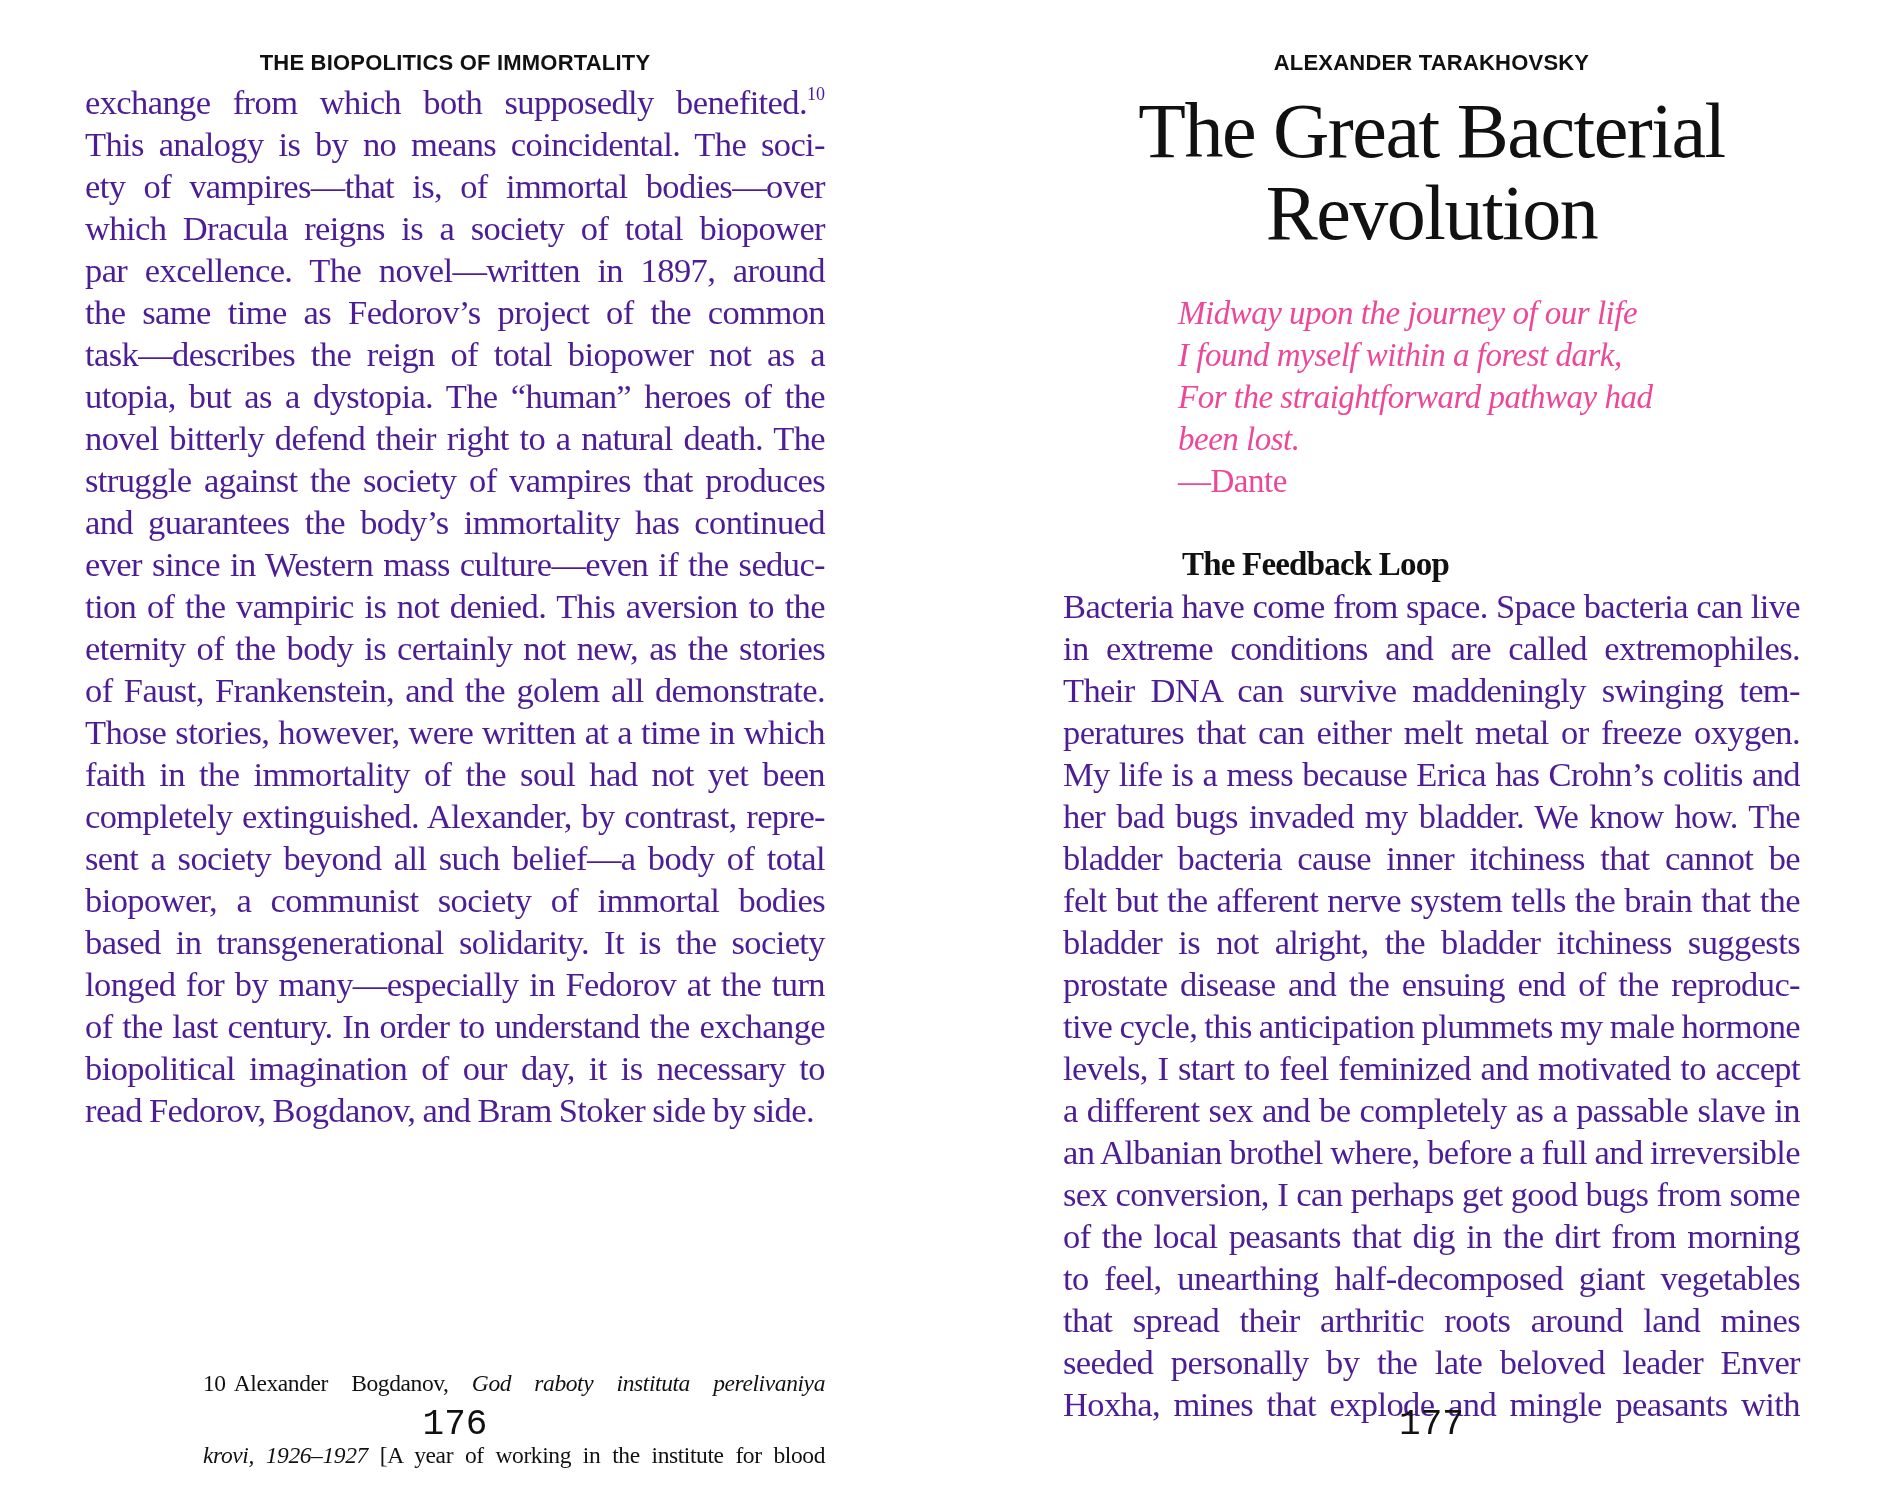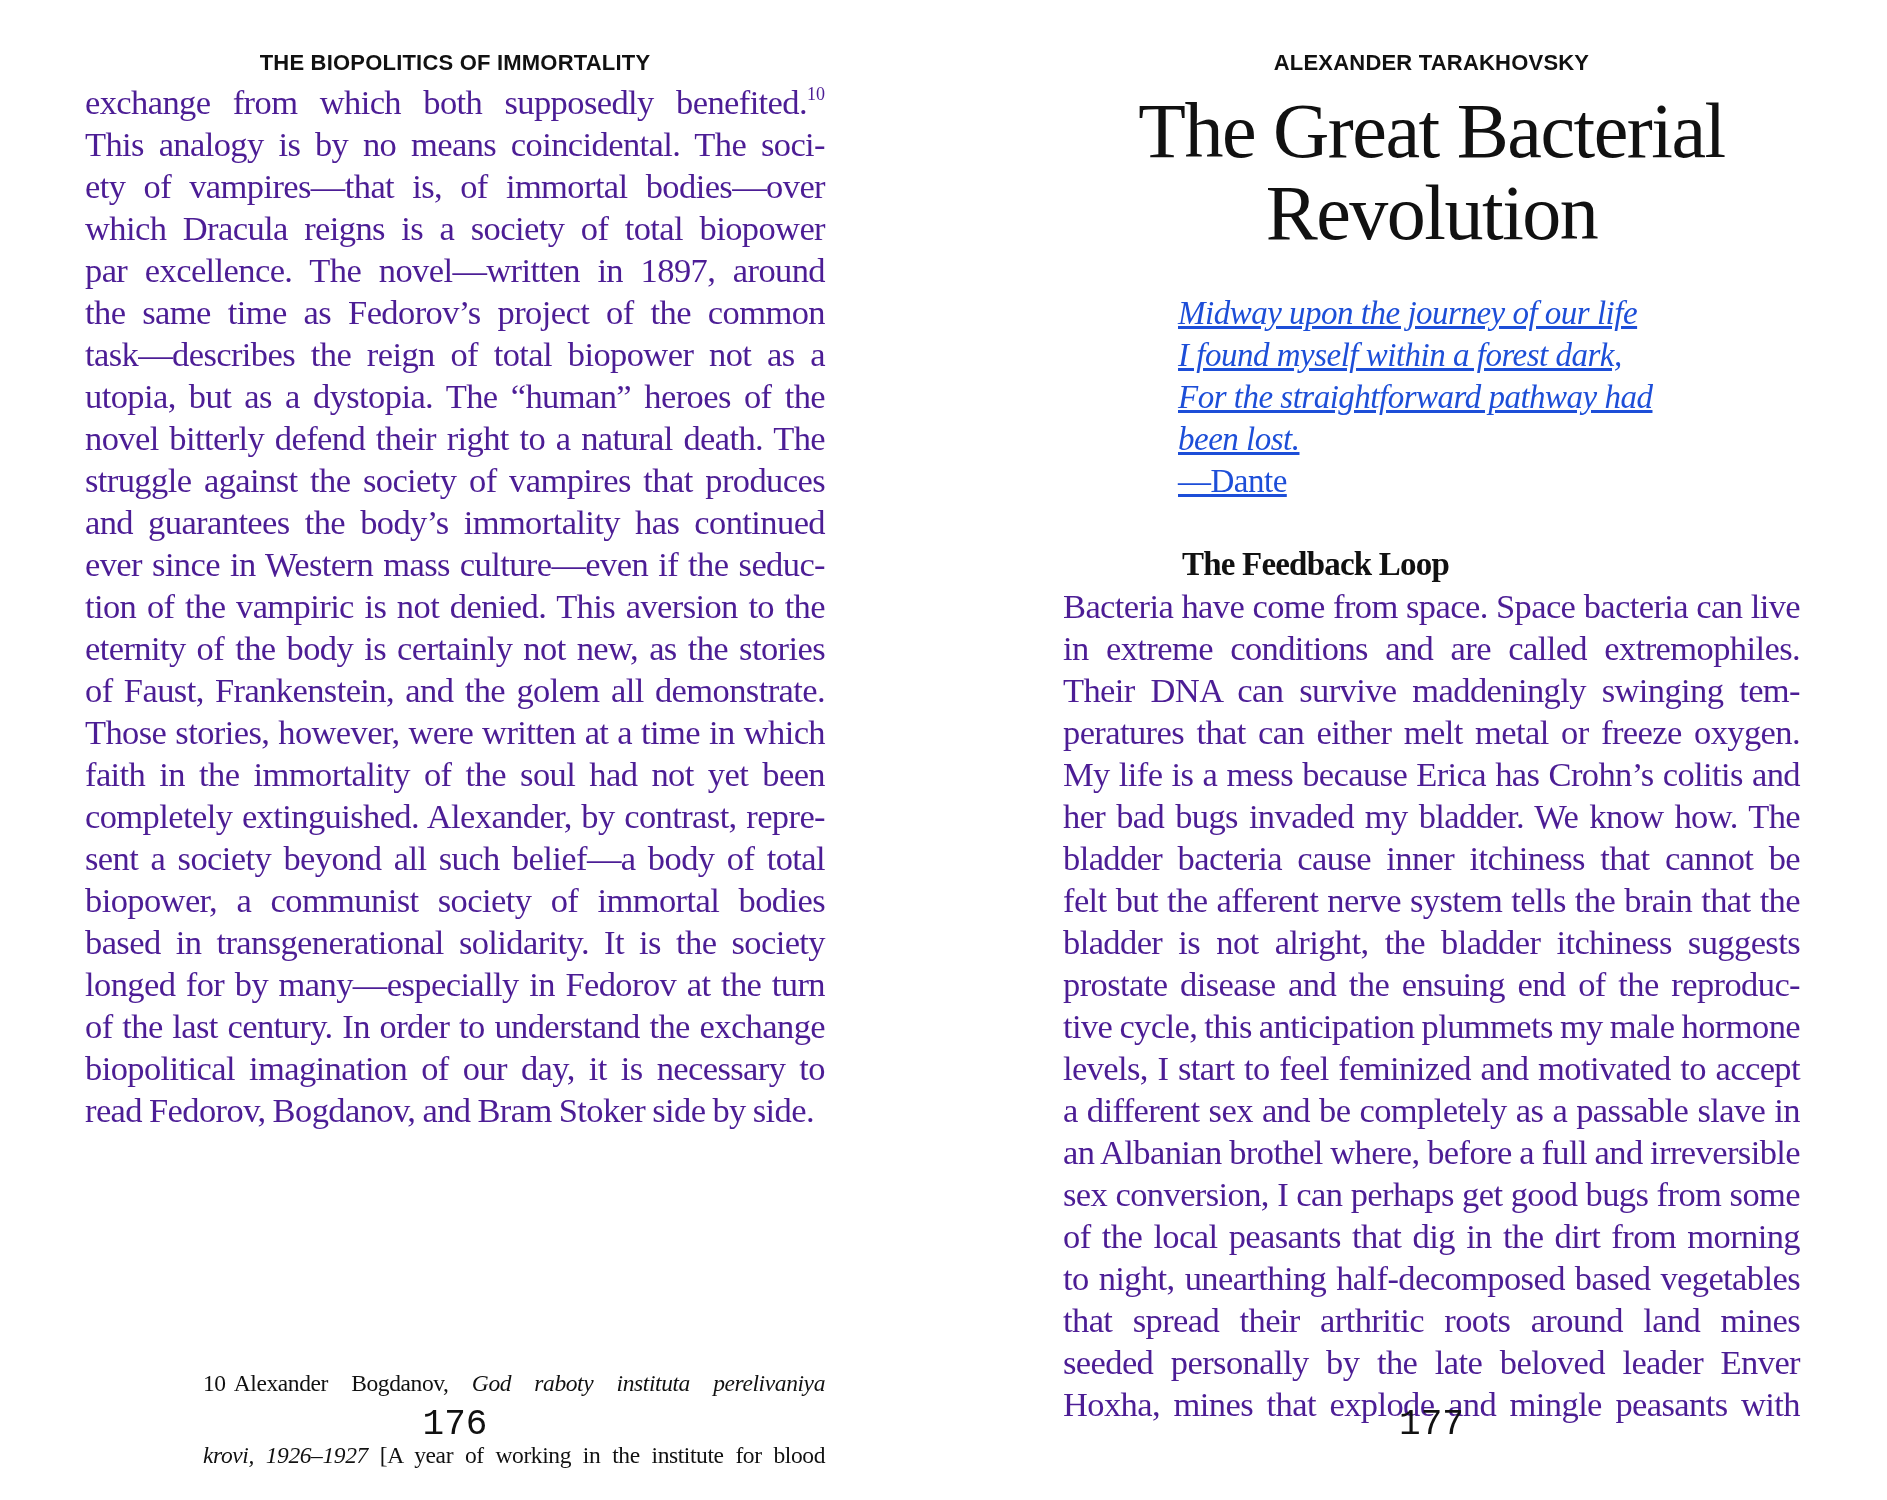--- a/index.html
+++ b/index.html
@@ -16,21 +16,21 @@
   .column { position: absolute; font-family: "Liberation Serif", serif; font-size: 34.5px; color: #4c1d95; }
   .page-left .column { left: 85px; top: 81px; width: 740px; }
   .page-right .column { left: 123px; top: 585px; width: 737px; }
   .line { height: 42px; line-height: 42px; text-align: justify; text-align-last: justify; white-space: nowrap; letter-spacing: -0.6px; word-spacing: -1px; }
   .line.last { text-align-last: left; }
   .line sup { font-size: 18px; line-height: 0; vertical-align: 14px; letter-spacing: 0; }
   .title {
     position: absolute; left: 123px; width: 737px; top: 90px; text-align: center;
     font-family: "Liberation Serif", serif; font-size: 78px; line-height: 82px; color: #111; letter-spacing: -1.5px;
   }
-  .epigraph { position: absolute; left: 238px; top: 292px; font-family: "Liberation Serif", serif; font-size: 33px; color: #1d4ed8; text-decoration: underline; }
+  .epigraph { position: absolute; left: 238px; top: 292px; font-family: "Liberation Serif", serif; font-size: 33px; color: #ec4899; }
   .epigraph .eline { height: 42px; line-height: 42px; font-style: italic; letter-spacing: -0.5px; white-space: nowrap; }
   .epigraph .attrib { font-style: normal; }
   .section-heading {
     position: absolute; left: 242px; top: 543px; font-family: "Liberation Serif", serif;
     font-size: 33px; font-weight: bold; line-height: 42px; letter-spacing: -0.8px; color: #111;
   }
   .footnote { position: absolute; left: 203px; top: 1326px; width: 622px; font-family: "Liberation Serif", serif; font-size: 23.5px; color: #111; }
   .fline { height: 30px; line-height: 30px; white-space: nowrap; letter-spacing: -0.4px; text-align: justify; text-align-last: justify; margin-top: 42px; }
   .fline.last { text-align-last: left; }
   .fline i { font-style: italic; }
@@ -109,20 +109,20 @@
     <div class="line">bladder bacteria cause inner itchiness that cannot be</div>
     <div class="line">felt but the afferent nerve system tells the brain that the</div>
     <div class="line">bladder is not alright, the bladder itchiness suggests</div>
     <div class="line">prostate disease and the ensuing end of the reproduc-</div>
     <div class="line">tive cycle, this anticipation plummets my male hormone</div>
     <div class="line">levels, I start to feel feminized and motivated to accept</div>
     <div class="line">a different sex and be completely as a passable slave in</div>
     <div class="line">an Albanian brothel where, before a full and irreversible</div>
     <div class="line">sex conversion, I can perhaps get good bugs from some</div>
     <div class="line">of the local peasants that dig in the dirt from morning</div>
-    <div class="line">to night, unearthing half-decomposed based vegetables</div>
+    <div class="line">to feel, unearthing half-decomposed giant vegetables</div>
     <div class="line">that spread their arthritic roots around land mines</div>
     <div class="line">seeded personally by the late beloved leader Enver</div>
     <div class="line">Hoxha, mines that explode and mingle peasants with</div>
   </div>
 
   <div class="folio">177</div>
 </div>
 
 </body></html>

